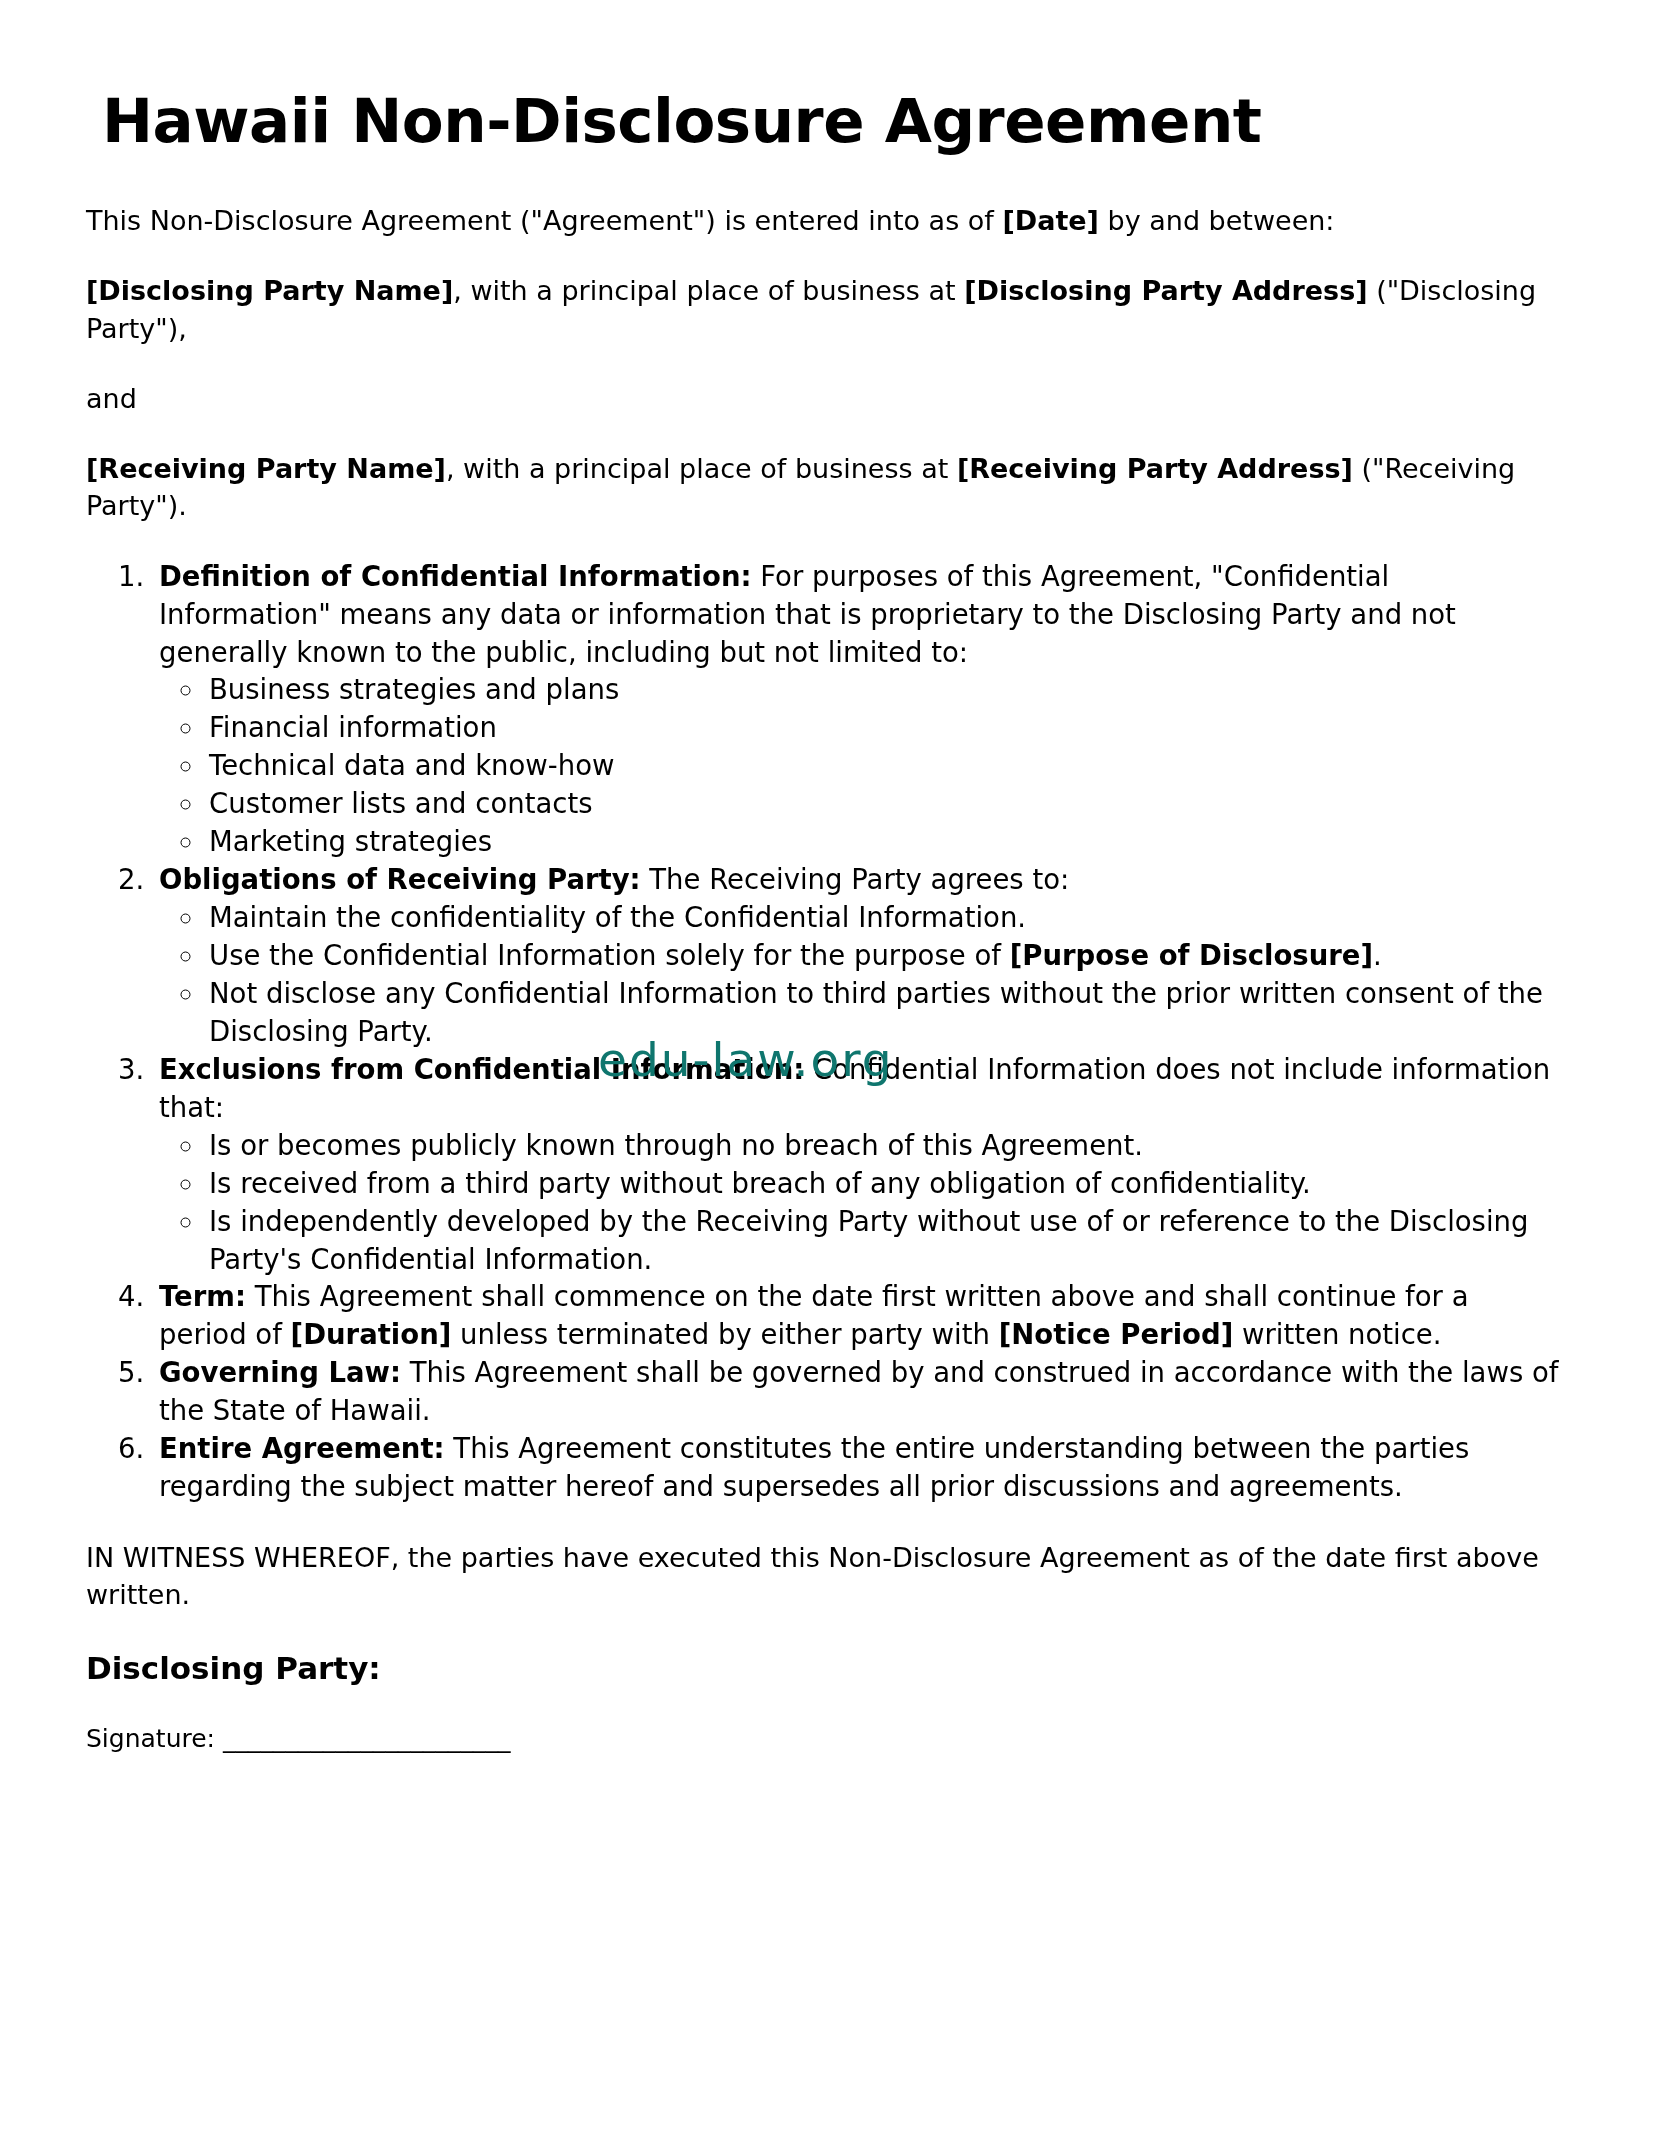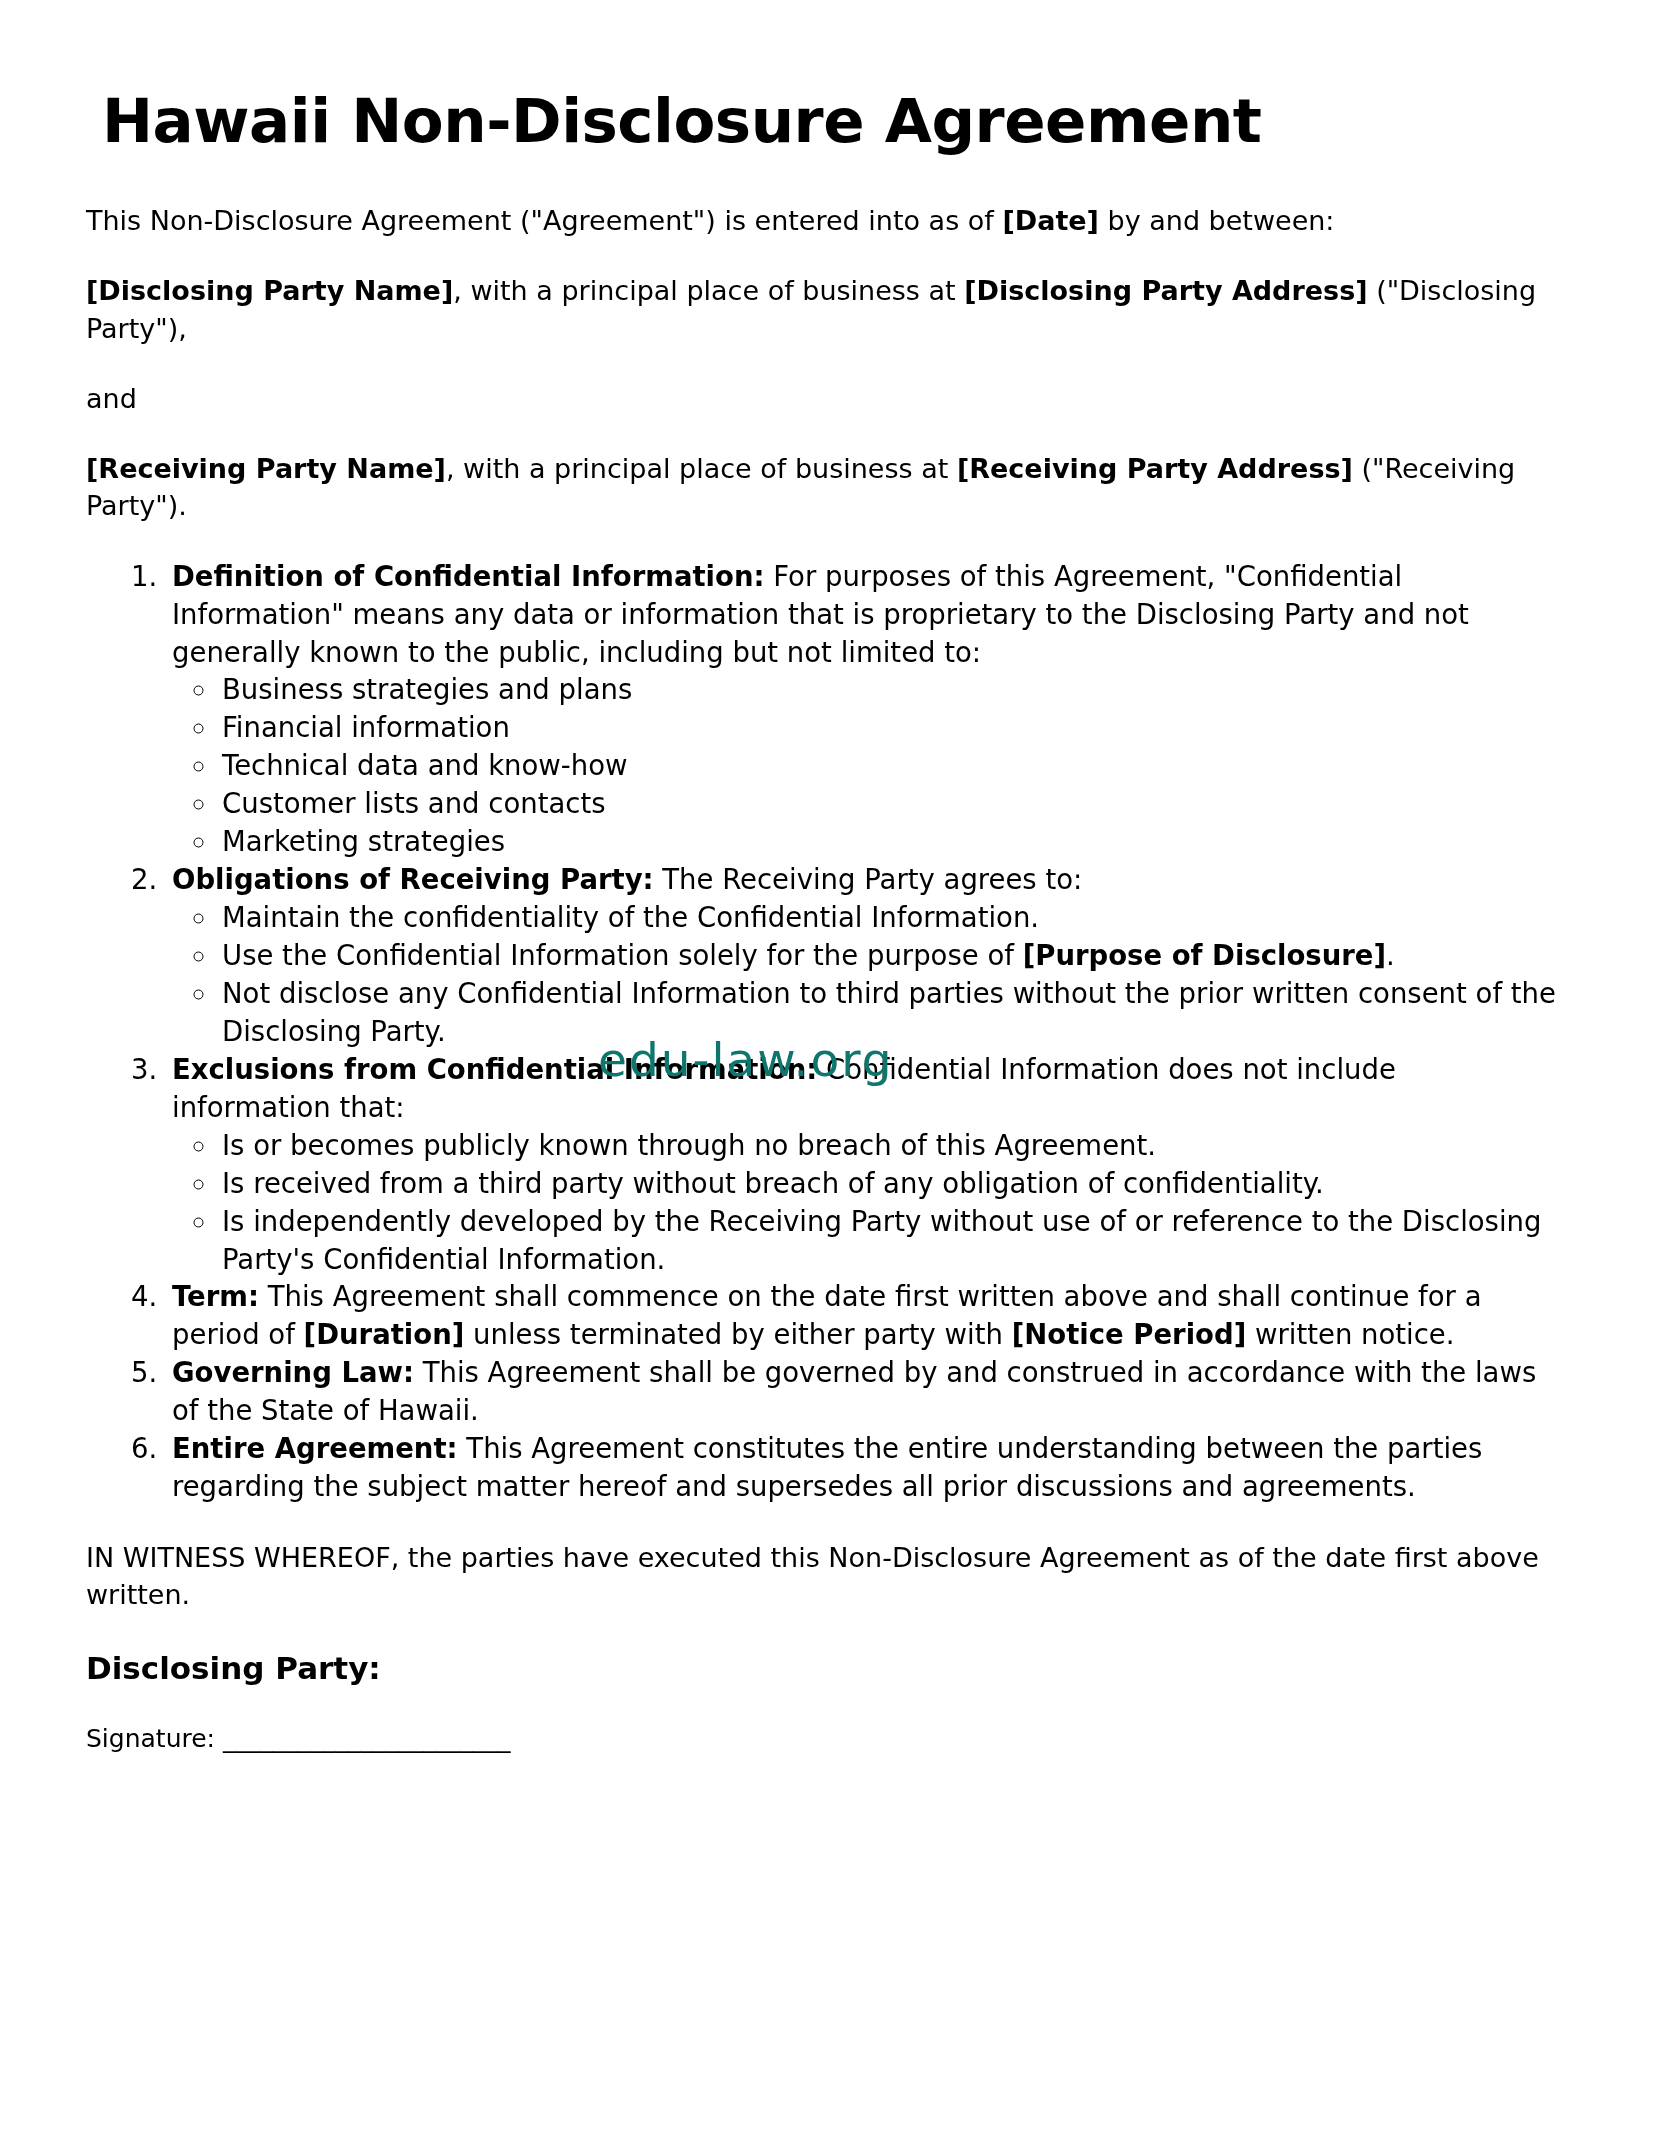--- a/index.html
+++ b/index.html
@@ -35,21 +35,21 @@
   b, strong { font-weight: bold; }
 
   ol.terms {
     font-size: 27.5px;
     line-height: 1.38;
     margin: 0 0 33px 0;
     padding-left: 64px;
     list-style-type: decimal;
   }
   ol.terms > li {
-    margin: 0 0 0 16px;
+    margin: 0 0 0 3px;
     padding-left: 6px;
   }
   ul.subs {
     list-style-type: circle;
     margin: 0;
     padding-left: 46px;
     font-size: 27.5px;
     line-height: 1.38;
   }
   ul.subs > li { padding-left: 4px; }

